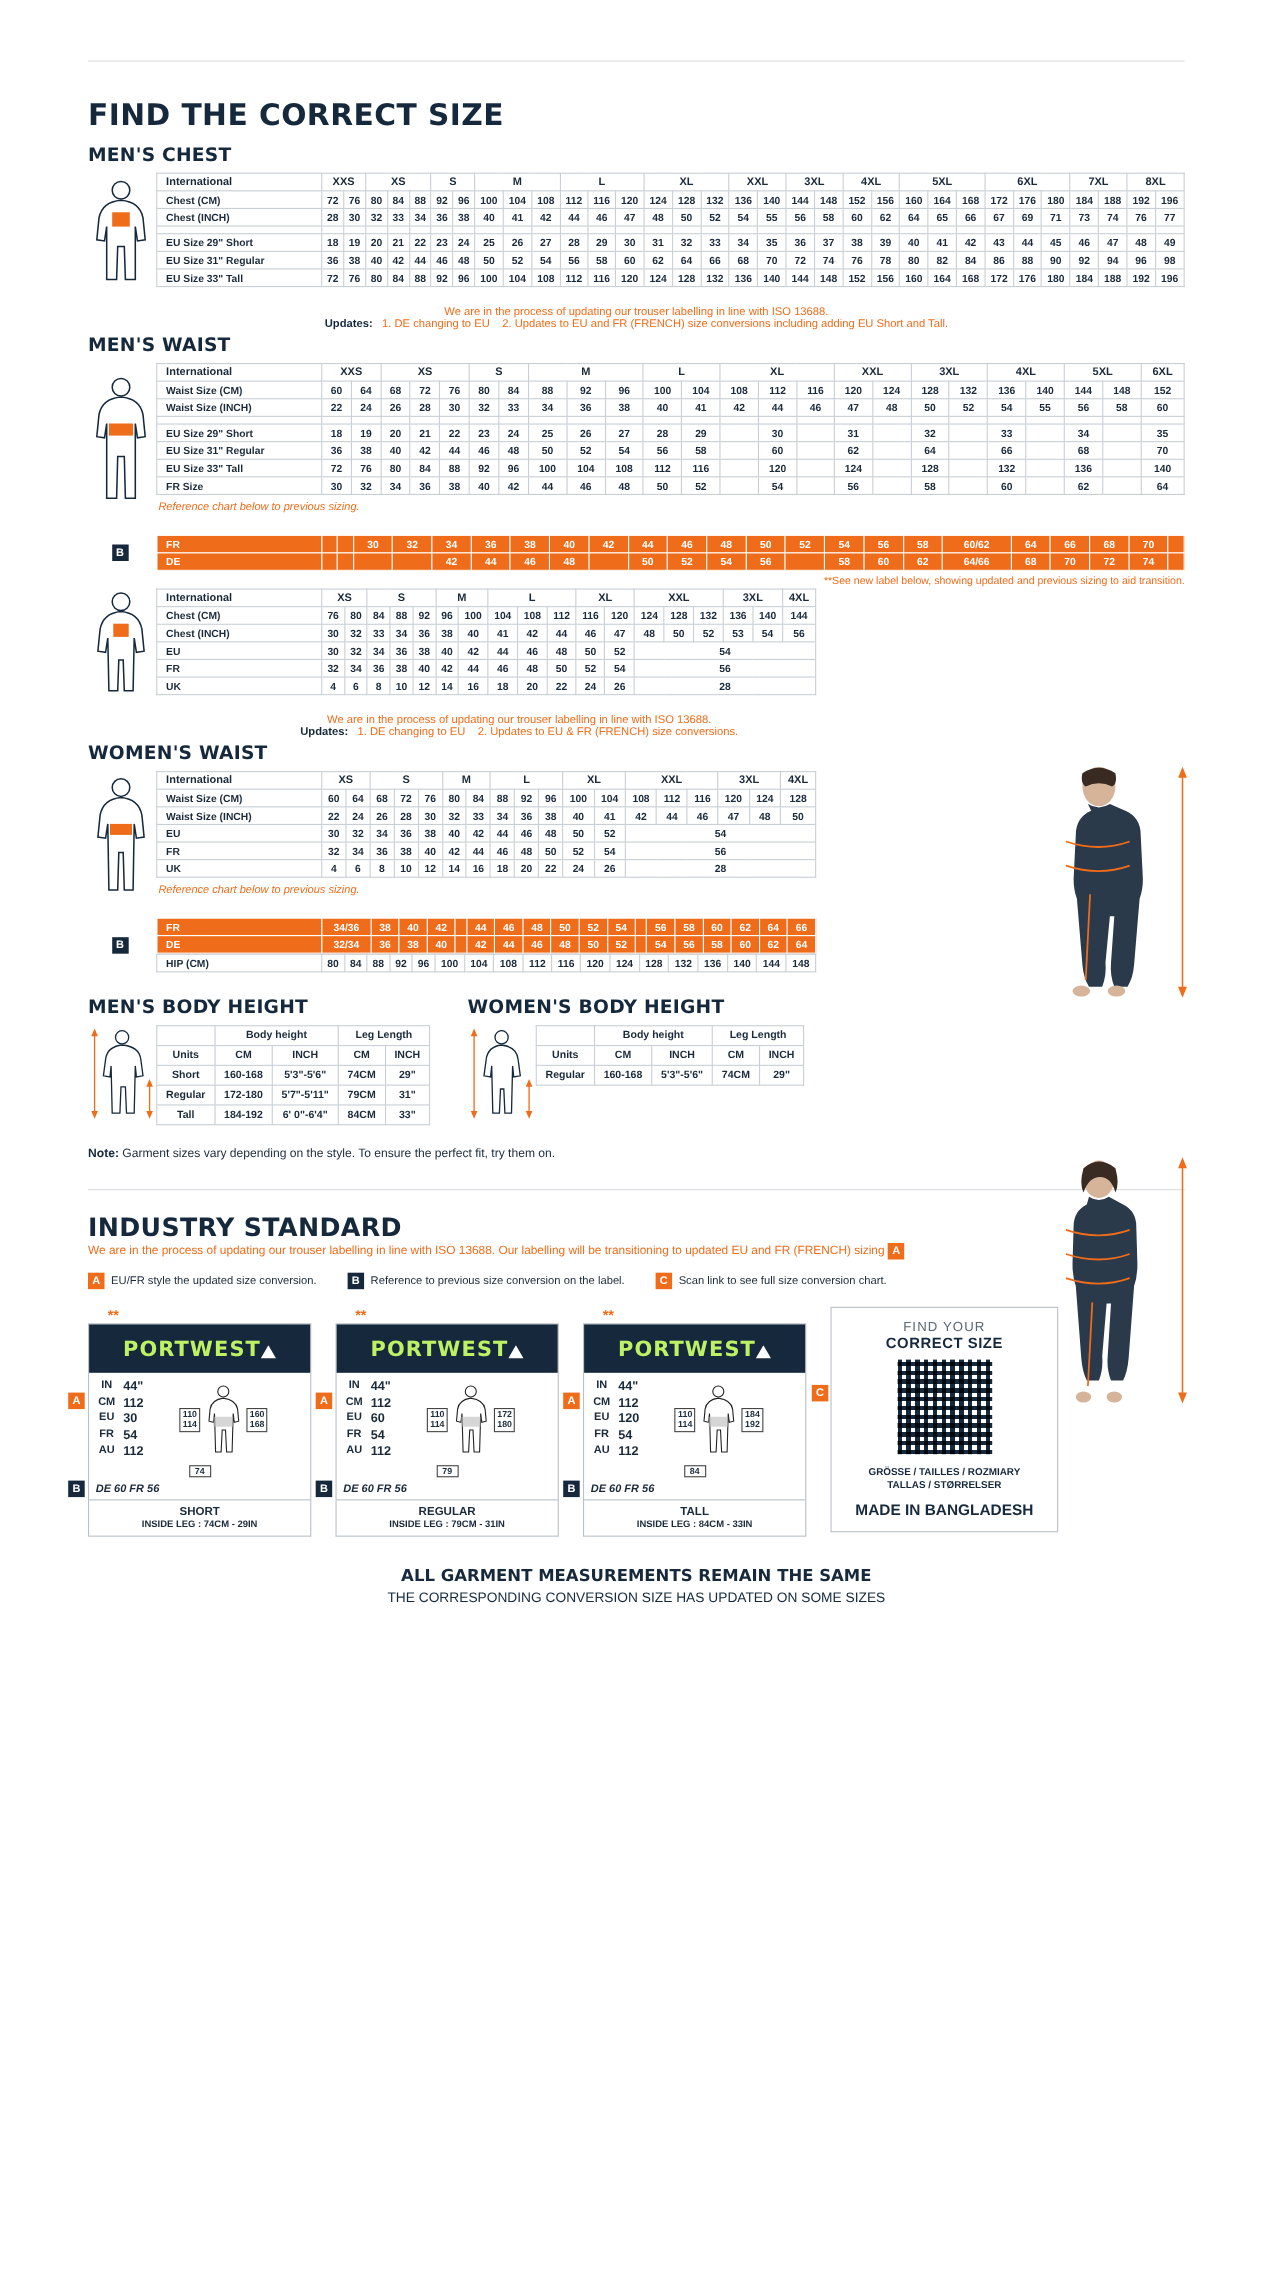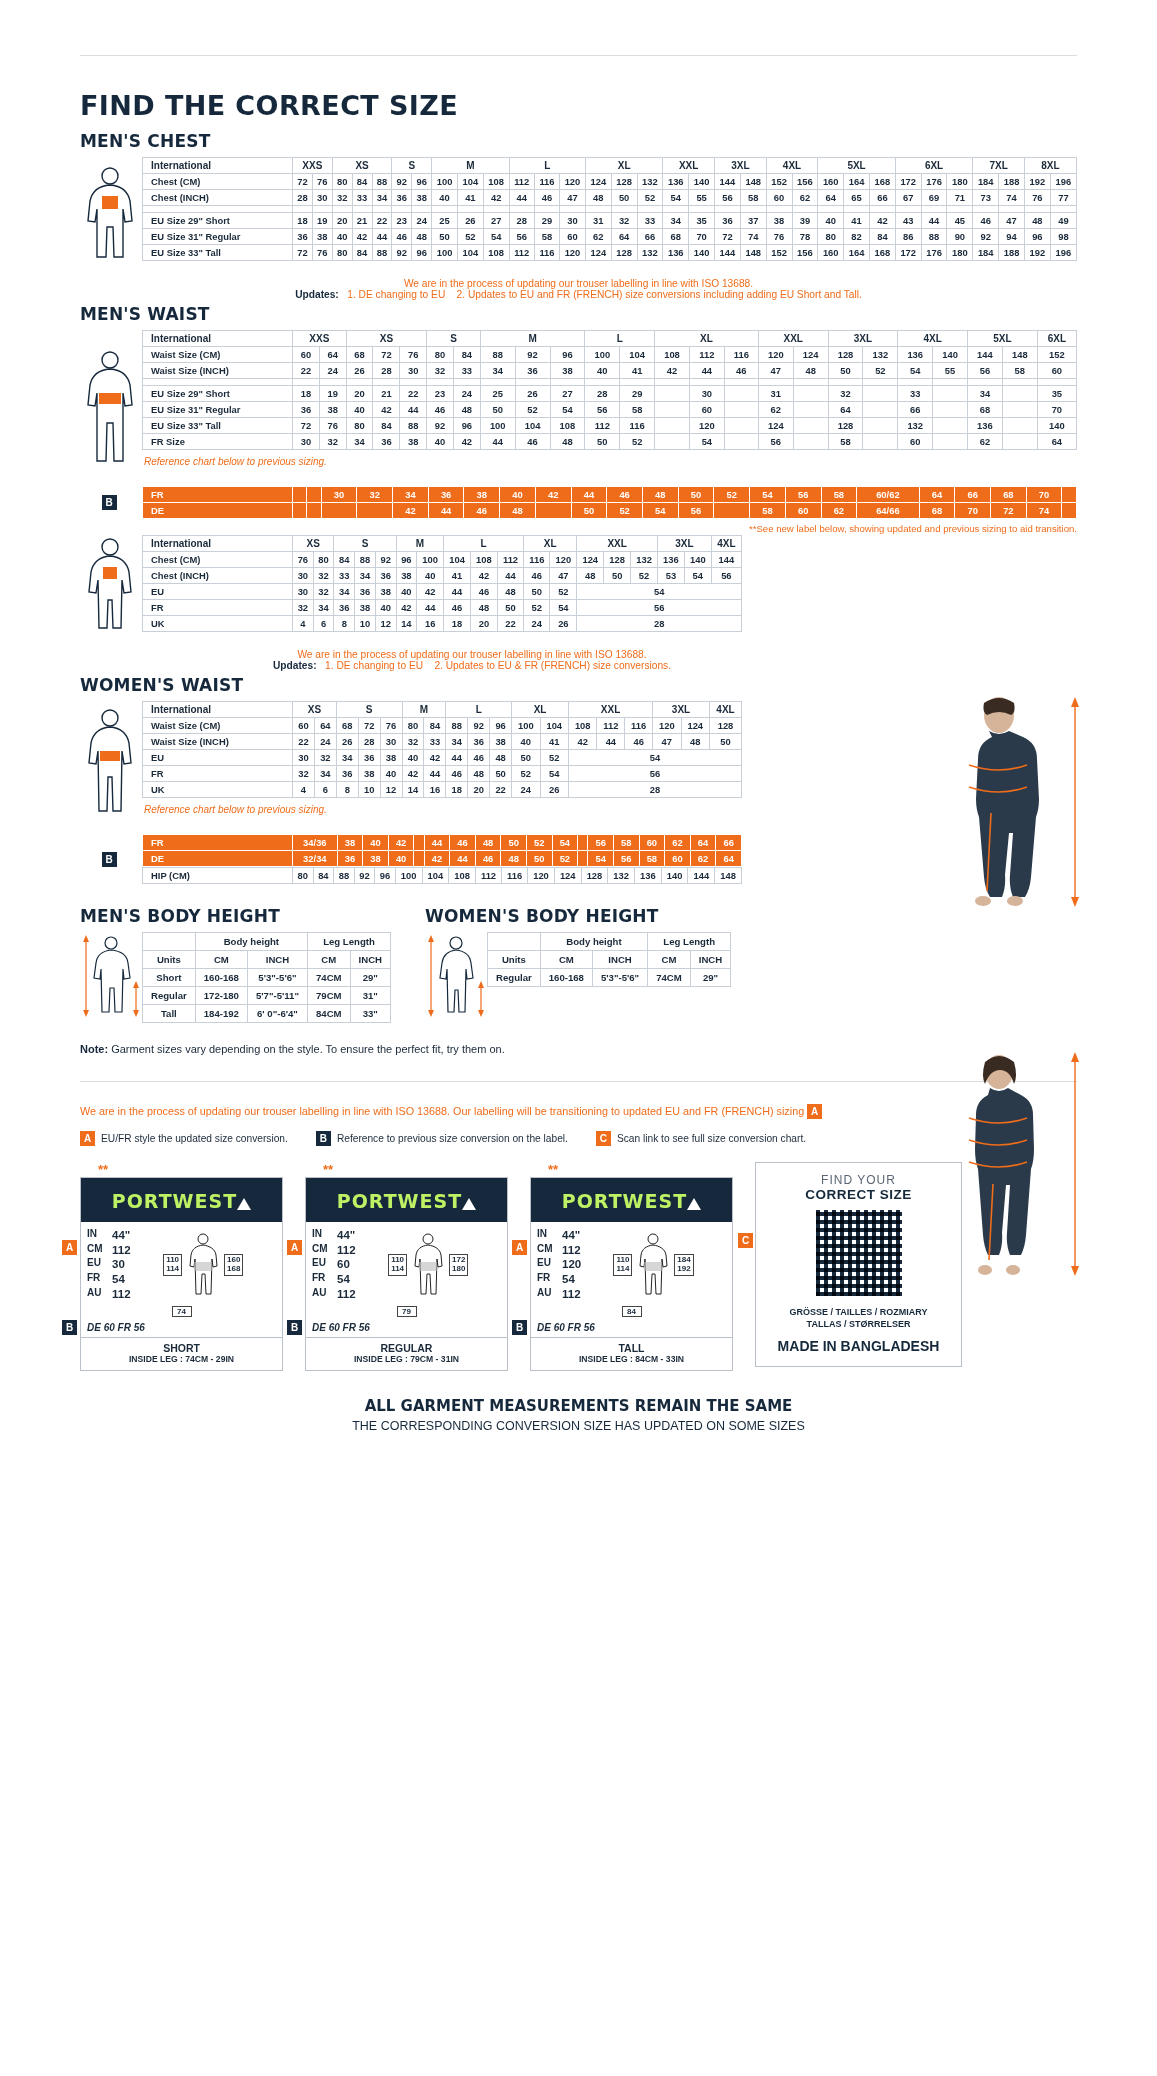--- a/index.html
+++ b/index.html
@@ -26,21 +26,21 @@
   h2.sec {
     font-size: 17px;
     font-weight: bold;
     color:#16293c;
     letter-spacing:0.2px;
     margin: 0 0 6px 0;
     font-family: "DejaVu Sans", sans-serif;
     text-transform: uppercase;
   }
 
-  .block { display:flex; align-items:flex-end; margin-bottom: 17px; }
+  .block { display:flex; align-items:center; margin-bottom: 17px; }
   .figure { width: 62px; flex: 0 0 62px; padding-top: 2px; }
   .tablewrap { flex: 1 1 auto; }
 
   table.sz { border-collapse: collapse; width:100%; font-size: 9.4px; }
   table.sz td, table.sz th {
     border: 1px solid #c9cfd6;
     padding: 2px 3px;
     text-align:center;
     color:#1b2a3a;
     font-weight: bold;
@@ -99,21 +99,21 @@
 
   .labels-row { display:flex; gap:22px; align-items:flex-start; }
   .label-card { position:relative; width:203px; }
   .stars { color:#ef6c1a; font-size:13px; font-weight:bold; margin-left:18px; }
   .label-box { border:1px solid #b9c0c8; }
   .brandbar { background:#16293c; color:#bef264; text-align:center; padding:12px 0 10px 0; }
   .brandname { font-family:"DejaVu Sans",sans-serif; font-weight:bold; font-size:19px; letter-spacing:1px; }
   .label-body { display:flex; padding:6px 6px 4px 6px; min-height:84px; }
   .sizecol { font-size:10px; font-weight:bold; line-height:1.28; }
   .sizecol .row { display:flex; gap:5px; }
-  .sizecol .k { width:20px; }
+  .sizecol .k { width:20px;text-align:center; }
   .sizecol .v { }
   .big { font-size:11.5px; }
   .figcol { flex:1; display:flex; align-items:center; justify-content:center; position:relative;}
   .label-foot { border-top:1px solid #b9c0c8; text-align:center; padding:4px 2px 6px 2px; }
   .label-foot .t1 { font-size:10.5px; font-weight:bold; }
   .label-foot .t2 { font-size:8.6px; font-weight:bold; }
   .deline { font-size:10px; font-weight:bold; font-style:italic; padding:2px 6px 4px 6px; }
   .abadge { position:absolute; left:-18px; top:78px; }
   .bbadge { position:absolute; left:-18px; bottom:36px; }
 
@@ -1139,20 +1139,21 @@
       </div>
     </div>
   </div>
 
   <div class="note-final">
     <b>Note:</b><span> Garment sizes vary depending on the style. To ensure the perfect fit, try them on.</span>
   </div>
 
   <div class="divider"></div>
 
+  <h2 class="ind">INDUSTRY STANDARD</h2>
   <div class="ind-lead">
     <span>We are in the process of updating our trouser labelling in line with ISO 13688. Our labelling will be transitioning to updated EU and FR (FRENCH) sizing</span>
     <span class="tag">A</span>
   </div>
 
   <div class="legend">
     <div class="item">
       <span class="tag">A</span>
       <span>EU/FR style the updated size conversion.</span>
     </div>

